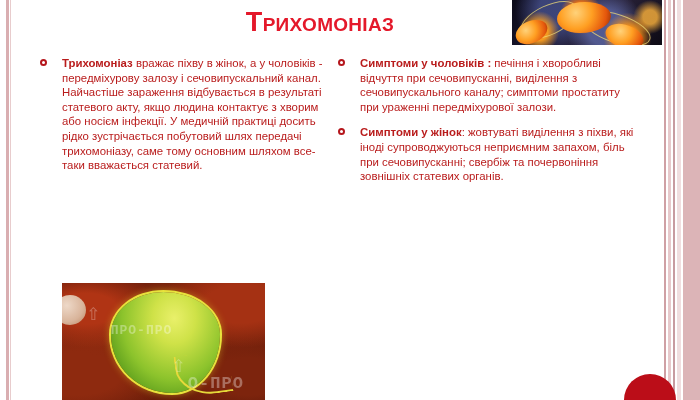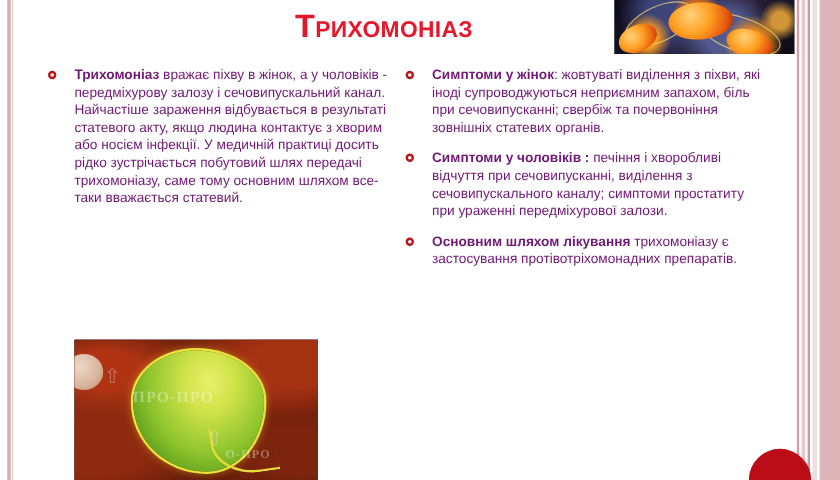--- a/index.html
+++ b/index.html
@@ -45,21 +45,21 @@
     font-weight: bold;
     font-variant: small-caps;
     letter-spacing: 0.3px;
     line-height: 32px;
     white-space: nowrap;
   }
 
   
   .col {
     position: absolute;
-    color: #701a75;
+    color: #b91c1c;
   }
   #col-left  { left: 36px;  top: 56px; width: 290px; }
   #col-right { left: 334px; top: 56px; width: 300px; }
 
   .bullet-row {
     position: relative;
     padding-left: 26px;
     margin-bottom: 11px;
     font-size: 11.4px;
     line-height: 14.6px;
@@ -165,28 +165,28 @@
     height: 34%;
     border: 2px solid #e6d93a;
     border-top: none;
     border-right: none;
     border-radius: 0 0 0 70%;
     transform: rotate(-8deg);
   }
   .watermark {
     position: absolute;
     color: rgba(255,255,255,0.34);
-    font-family: Liberation Serif, serif;
+    font-family: Liberation Mono, monospace;
     font-weight: bold;
     letter-spacing: 1px;
     white-space: nowrap;
     pointer-events: none;
   }
   #wm1 { left: 24%; top: 34%; font-size: 13px; }
-  #wm2 { left: 62%; top: 78%; font-size: 10px; }
+  #wm2 { left: 62%; top: 78%; font-size: 17px; }
   .wm-arrow {
     position: absolute;
     color: rgba(255,255,255,0.30);
     font-size: 17px;
     pointer-events: none;
   }
   #wa1 { left: 12%; top: 18%; }
   #wa2 { left: 54%; top: 62%; }
 
   
@@ -228,29 +228,25 @@
   <div class="col" id="col-left">
     <div class="bullet-row">
       <span class="marker"></span>
       <span class="lead">Трихомоніаз</span><span> вражає піхву в жінок, а у чоловіків - передміхурову залозу і сечовипускальний канал. Найчастіше зараження відбувається в результаті статевого акту, якщо людина контактує з хворим або носієм інфекції. У медичній практиці досить рідко зустрічається побутовий шлях передачі трихомоніазу, саме тому основним шляхом все-таки вважається статевий.</span>
     </div>
   </div>
 
   <div class="col" id="col-right">
     <div class="bullet-row">
       <span class="marker"></span>
-      <span class="lead">Симптоми у жінок</span><span>: жовтуваті виділення з піхви, які іноді супроводжуються неприємним запахом, біль при сечовипусканні; свербіж та почервоніння зовнішніх статевих органів.</span>
-    </div>
-    <div class="bullet-row">
-      <span class="marker"></span>
       <span class="lead">Симптоми  у чоловіків :</span><span> печіння і хворобливі відчуття при сечовипусканні, виділення з сечовипускального каналу; симптоми простатиту при ураженні передміхурової залози.</span>
     </div>
     <div class="bullet-row">
       <span class="marker"></span>
-      <span class="lead">Основним шляхом лікування</span><span> трихомоніазу є застосування протівотріхомонадних препаратів.</span>
+      <span class="lead">Симптоми у жінок</span><span>: жовтуваті виділення з піхви, які іноді супроводжуються неприємним запахом, біль при сечовипусканні; свербіж та почервоніння зовнішніх статевих органів.</span>
     </div>
   </div>
 
   <div class="photo" id="photo-bottom">
     <div class="pb-bg"></div>
     <div class="wbc"></div>
     <div class="cell"></div>
     <div class="flag"></div>
     <div class="wm-arrow" id="wa1">⇧</div>
     <div class="wm-arrow" id="wa2">⇧</div>

